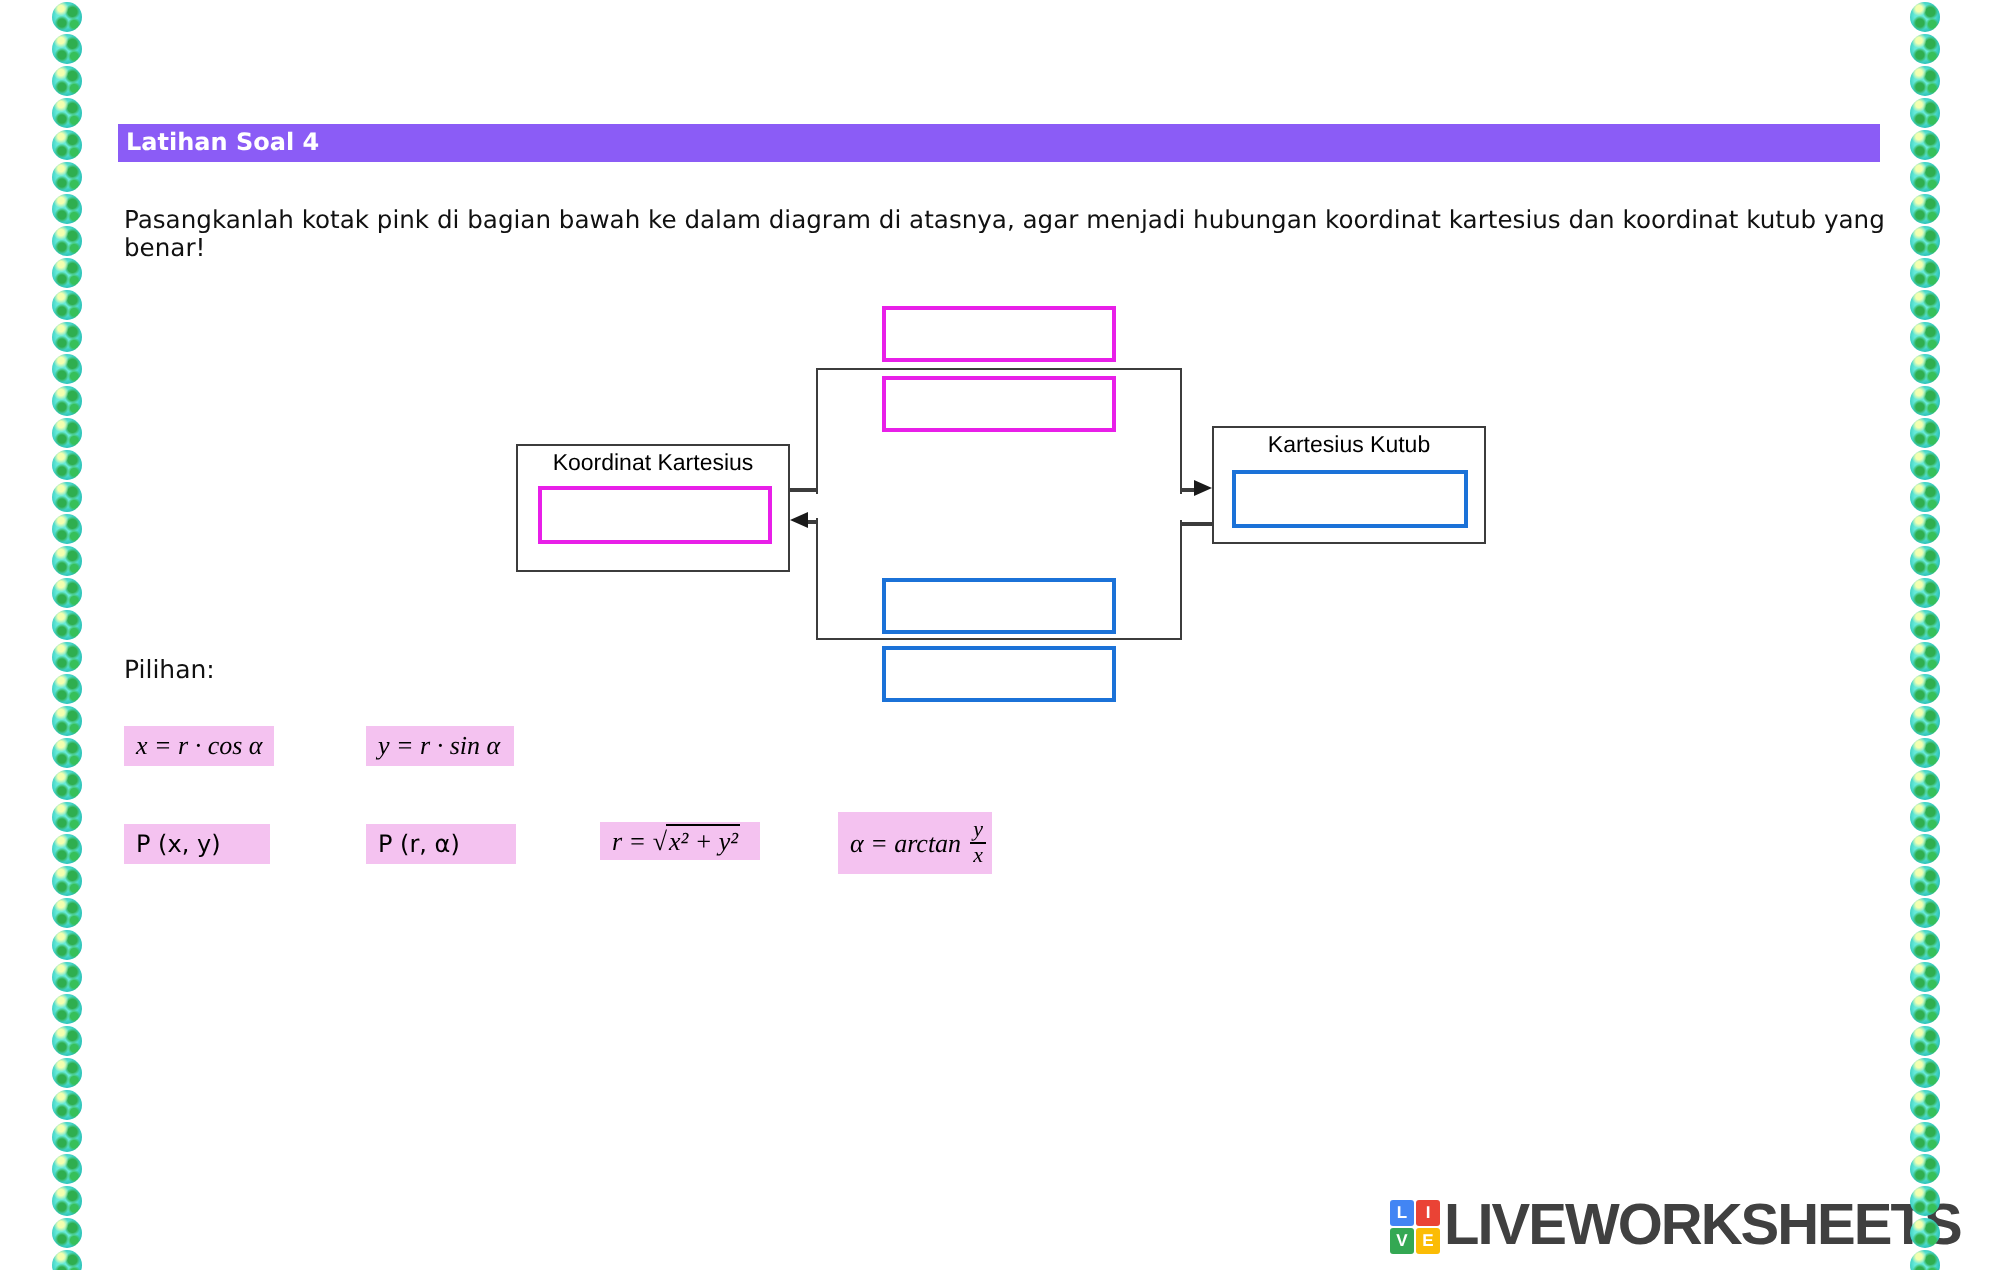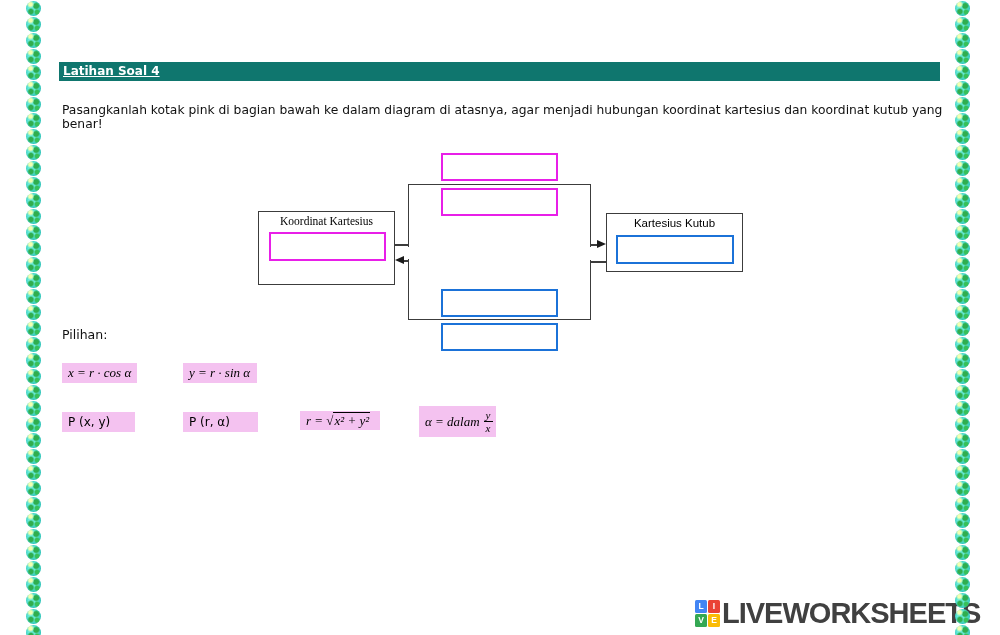--- a/index.html
+++ b/index.html
@@ -75,42 +75,42 @@
 
   
   .logo{left:695px;top:599px;display:flex;align-items:center;z-index:20;}
   .logo-grid{display:grid;grid-template-columns:12px 12px;grid-template-rows:13px 13px;gap:1px;margin-right:2px;}
   .logo-sq{color:#fff;font-weight:bold;font-size:8.5px;display:flex;align-items:center;justify-content:center;border-radius:1.5px;}
   .logo-text{font-size:29px;font-weight:bold;letter-spacing:-1px;line-height:28px;}
 </style>
 </head>
 <body>
 
-<div class="abs header-bar" style="background: #0f766e; color: rgb(255, 255, 255); text-decoration: underline;">Latihan Soal 4</div>
+<div class="abs header-bar" style="background: #8b5cf6; color: rgb(255, 255, 255);">Latihan Soal 4</div>
 
 <div class="abs instruction">Pasangkanlah kotak pink di bagian bawah ke dalam diagram di atasnya, agar menjadi hubungan koordinat kartesius dan koordinat kutub yang benar!</div>
 
 <div class="abs rect-loop"></div>
 
 <div class="abs edge-gap" style="left:406px;top:247px;width:5px;height:12px;"></div>
 <div class="abs edge-gap" style="left:589px;top:247px;width:5px;height:13px;"></div>
 
 <div class="abs conn" style="left:395px;top:244px;width:14px;"></div>
 <div class="abs conn" style="left:402px;top:260px;width:7px;"></div>
 <div class="abs arrow-left" style="left:395px;top:256px;"></div>
 <div class="abs conn" style="left:591px;top:244px;width:8px;"></div>
 <div class="abs arrow-right" style="left:597px;top:240px;"></div>
 <div class="abs conn" style="left:591px;top:261px;width:15px;"></div>
 
 <div class="abs slot magenta" style="left: 441px; top: 153px; width: 117px; height: 28px; border-color: rgb(232, 31, 232);"></div>
 <div class="abs slot magenta" style="left: 441px; top: 188px; width: 117px; height: 28px; border-color: rgb(232, 31, 232);"></div>
 <div class="abs slot blue" style="left: 441px; top: 289px; width: 117px; height: 28px; border-color: rgb(27, 114, 216);"></div>
 <div class="abs slot blue" style="left: 441px; top: 323px; width: 117px; height: 28px; border-color: rgb(27, 114, 216);"></div>
 
-<div class="abs node-box" style="left:258px;top:211px;width:137px;height:74px;font-family:Liberation Serif, serif;">
+<div class="abs node-box" style="left:258px;top:222px;width:137px;height:64px;">
   <span class="node-label">Koordinat Kartesius</span>
   <div class="slot magenta" style="left: 10px; top: 20px; width: 117px; height: 29px; border-color: rgb(232, 31, 232);"></div>
 </div>
 
 <div class="abs node-box" style="left:606px;top:213px;width:137px;height:59px;">
   <span class="node-label">Kartesius Kutub</span>
   <div class="slot blue" style="left: 9px; top: 21px; width: 118px; height: 29px; border-color: rgb(27, 114, 216);"></div>
 </div>
 
 <div class="abs options-label">Pilihan:</div>
@@ -122,21 +122,21 @@
 <div class="abs chip plainp" style="left: 62px; top: 412px; width: 73px; height: 20px; background: rgb(244, 194, 240);">P (x, y)</div>
 
 <div class="abs chip plainp" style="left: 183px; top: 412px; width: 75px; height: 20px; background: rgb(244, 194, 240);">P (r, α)</div>
 
 <div class="abs chip math" style="left: 300px; top: 411px; width: 80px; height: 19px; background: rgb(244, 194, 240);">
   <span>r = √</span>
     <span class="radicand">x² + y²</span>
 </div>
 
 <div class="abs chip math" style="left: 419px; top: 406px; width: 77px; height: 31px; background: rgb(244, 194, 240);">
-  <span>α = dalam</span>
+  <span>α = arctan</span>
   <span class="frac">
     <span class="num">y</span>
     <span class="den">x</span>
   </span>
 </div>
 
 <div class="abs logo">
   <div class="logo-grid">
       <div class="logo-sq" style="background: rgb(66, 133, 244);">L</div>
       <div class="logo-sq" style="background: rgb(234, 67, 53);">I</div>

